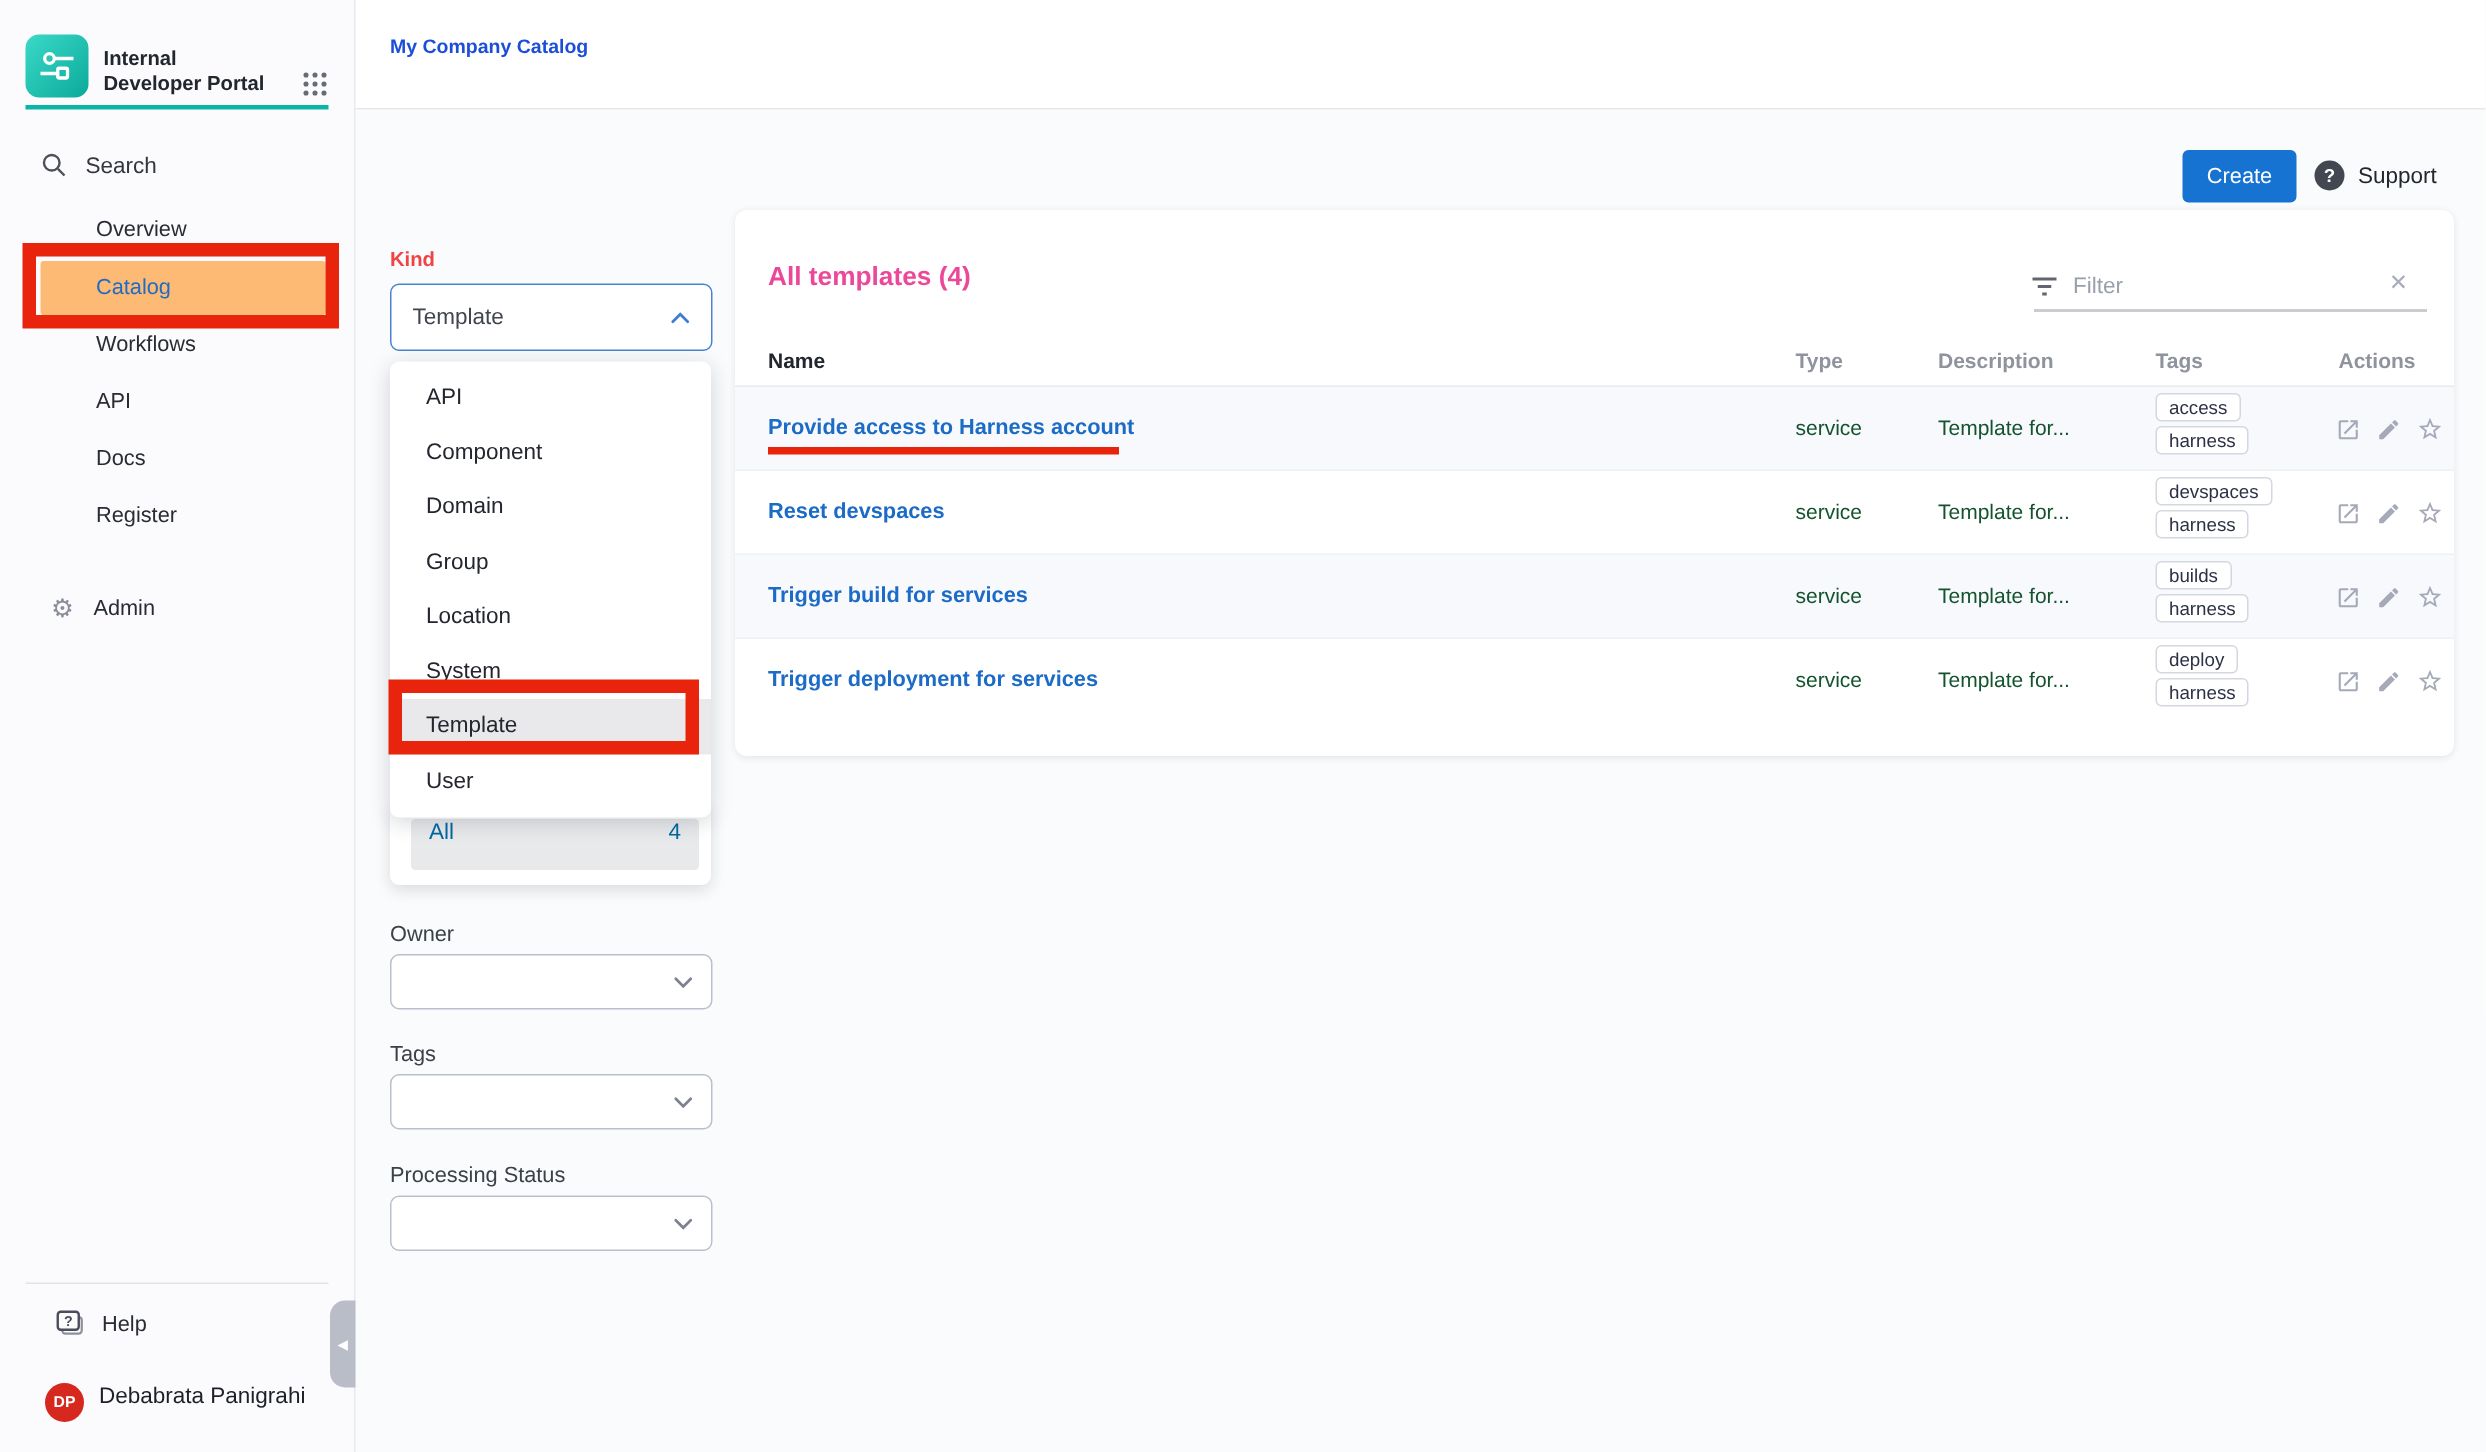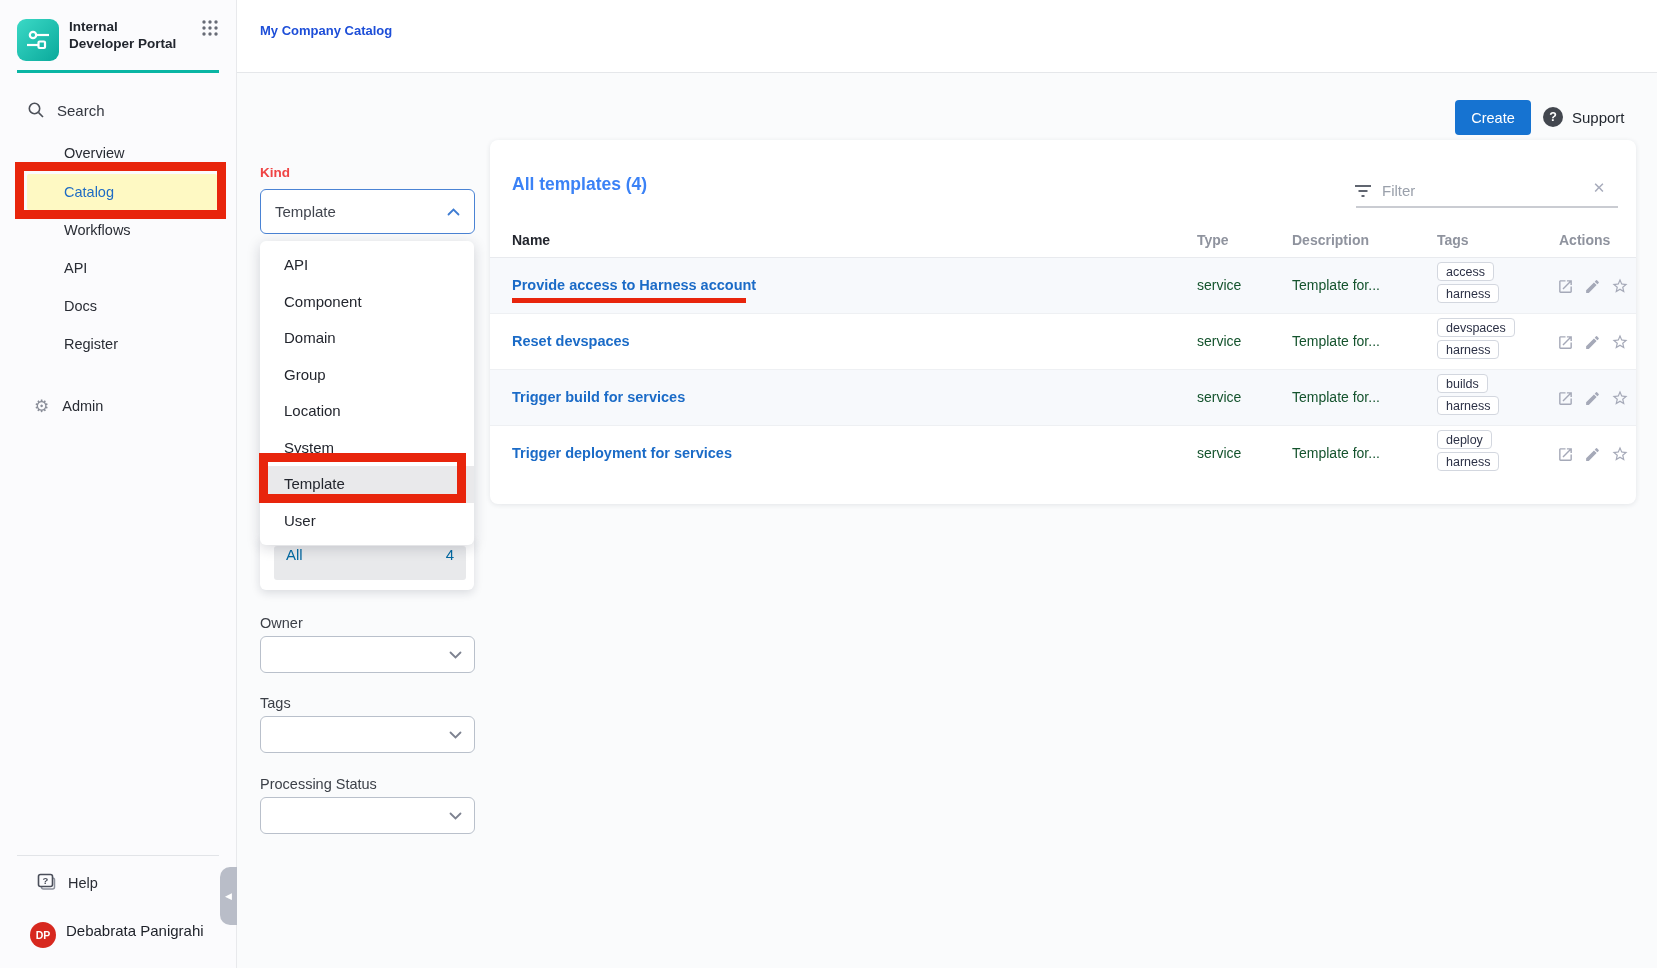--- a/index.html
+++ b/index.html
@@ -2,29 +2,29 @@
 <html><head>
 <meta charset="utf-8">
 <style>
   * { margin:0; padding:0; box-sizing:border-box; }
   html,body { width:1657px; height:968px; }
   body { font-family:"Liberation Sans","DejaVu Sans",sans-serif; background:#fff; color:#23262e; overflow:hidden; }
   #app { position:relative; width:1657px; height:968px; background:#fafbfc; }
 
   
   #sidebar { position:absolute; left:0; top:0; width:237px; height:968px; background:#fbfbfd; border-right:1px solid #e8e9ec; z-index:5; }
-  .logo-row { position:absolute; left:17px; top:19px; width:202px; height:46px; display:flex; align-items:flex-start; }
+  .logo-row { position:absolute; left:17px; top:19px; width:202px; height:46px; display:flex; align-items:flex-end; }
   .logo-box { width:42px; height:42px; border-radius:9px; background:linear-gradient(135deg,#3bd9c6 0%,#0aa99b 100%); display:flex; align-items:center; justify-content:center; flex:0 0 auto; }
   .logo-title { margin-left:10px; font-size:13.5px; font-weight:700; color:#22262e; line-height:1.25; width:110px; }
   .apps-grid { margin-left:auto; cursor:pointer; }
   .teal-rule { position:absolute; left:17px; top:70px; width:202px; height:2.5px; background:#0ab5a4; }
   .search-row { position:absolute; left:27px; top:94px; width:190px; height:32px; display:flex; align-items:center; cursor:pointer; }
   .search-row span { margin-left:12px; font-size:15px; color:#33363f; }
   .nav-item { position:absolute; left:27px; width:190px; height:36px; line-height:36px; padding-left:37px; font-size:14.5px; color:#292c34; cursor:pointer; }
-  .nav-item.active { background:#fef9c3; color:#1f6cc4; border-radius:2px; }
+  .nav-item.active { background:#fdba74; color:#1f6cc4; border-radius:2px; }
   .admin-row { position:absolute; left:27px; top:388px; width:190px; height:36px; display:flex; align-items:center; cursor:pointer; }
   .admin-row .gear { font-size:17px; color:#8a8e99; margin-left:7px; }
   .admin-row span.lbl { margin-left:13px; font-size:14.5px; color:#292c34; }
   .side-divider { position:absolute; left:17px; top:855px; width:202px; height:1px; background:#e2e4e8; }
   .help-row { position:absolute; left:36px; top:868px; width:180px; height:30px; display:flex; align-items:center; cursor:pointer; }
   .help-row span.lbl { margin-left:10px; font-size:14.5px; color:#292c34; }
   .user-row { position:absolute; left:30px; top:922px; width:200px; height:30px; display:flex; align-items:flex-start; cursor:pointer; }
   .avatar { width:26px; height:26px; border-radius:50%; background:#d7281f; color:#fff; font-size:10.5px; font-weight:700; display:flex; align-items:center; justify-content:center; }
   .user-row span.name { margin-left:10px; font-size:15px; color:#1d2028; }
   .collapse-handle { position:absolute; left:220px; top:867px; width:17px; height:58px; background:#b9bdc8; border-radius:10px 0 0 10px; display:flex; align-items:center; justify-content:center; color:#fff; font-size:9px; cursor:pointer; z-index:6; }
@@ -47,21 +47,21 @@
   .opt { height:36.5px; line-height:36.5px; padding-left:24px; font-size:15px; color:#23262e; cursor:pointer; }
   .opt.selected { background:#e9e9eb; }
   .counts-panel { position:absolute; left:260px; top:538px; width:214px; height:52px; background:#fff; border-radius:0 0 6px 6px; box-shadow:0 3px 10px rgba(20,30,50,.14); z-index:10; }
   .count-row { position:absolute; left:14px; right:8px; top:8px; height:34px; background:#e8e9eb; border-radius:3px; display:flex; align-items:flex-start; padding:0 12px; font-size:15px; color:#0369a1; cursor:pointer; }
   .count-row .cnt { margin-left:auto; }
   .soft-select { position:absolute; left:260px; width:215px; height:37px; background:#fff; border:1px solid #b9c0cb; border-radius:6px; display:flex; align-items:center; padding:0 12px; cursor:pointer; }
   .soft-select .chev { margin-left:auto; }
 
   
   #card { position:absolute; left:490px; top:140px; width:1146px; height:364px; background:#fff; border-radius:8px; box-shadow:0 1px 5px rgba(30,40,60,.10); }
-  .card-title { position:absolute; left:22px; top:34px; font-size:17.5px; font-weight:700; color:#3b82f6; }
+  .card-title { position:absolute; left:22px; top:34px; font-size:17.5px; font-weight:700; color:#ec4899; }
   .funnel { position:absolute; left:864px; top:44px; }
   .filter-input { position:absolute; left:892px; top:36px; width:195px; height:28px; border:none; outline:none; font-size:15px; font-family:inherit; color:#3a3e48; background:transparent; }
   .filter-input::placeholder { color:#9aa0ab; }
   .filter-underline { position:absolute; left:866px; top:66px; width:262px; height:2px; background:#caccd2; }
   .filter-clear { position:absolute; left:1098px; top:37px; width:22px; height:22px; border:none; background:transparent; color:#a7abbb; font-size:15px; cursor:pointer; }
   .thead { position:absolute; left:0; top:92px; width:100%; height:26px; border-bottom:1px solid #e8eaee; }
   .th { position:absolute; top:0; font-size:14px; font-weight:700; color:#8f939e; }
   .th.name { color:#23262e; }
   .tbody { position:absolute; left:0; top:118px; width:100%; }
   .trow { position:relative; width:100%; height:56px; border-bottom:1px solid #eef0f3; }

